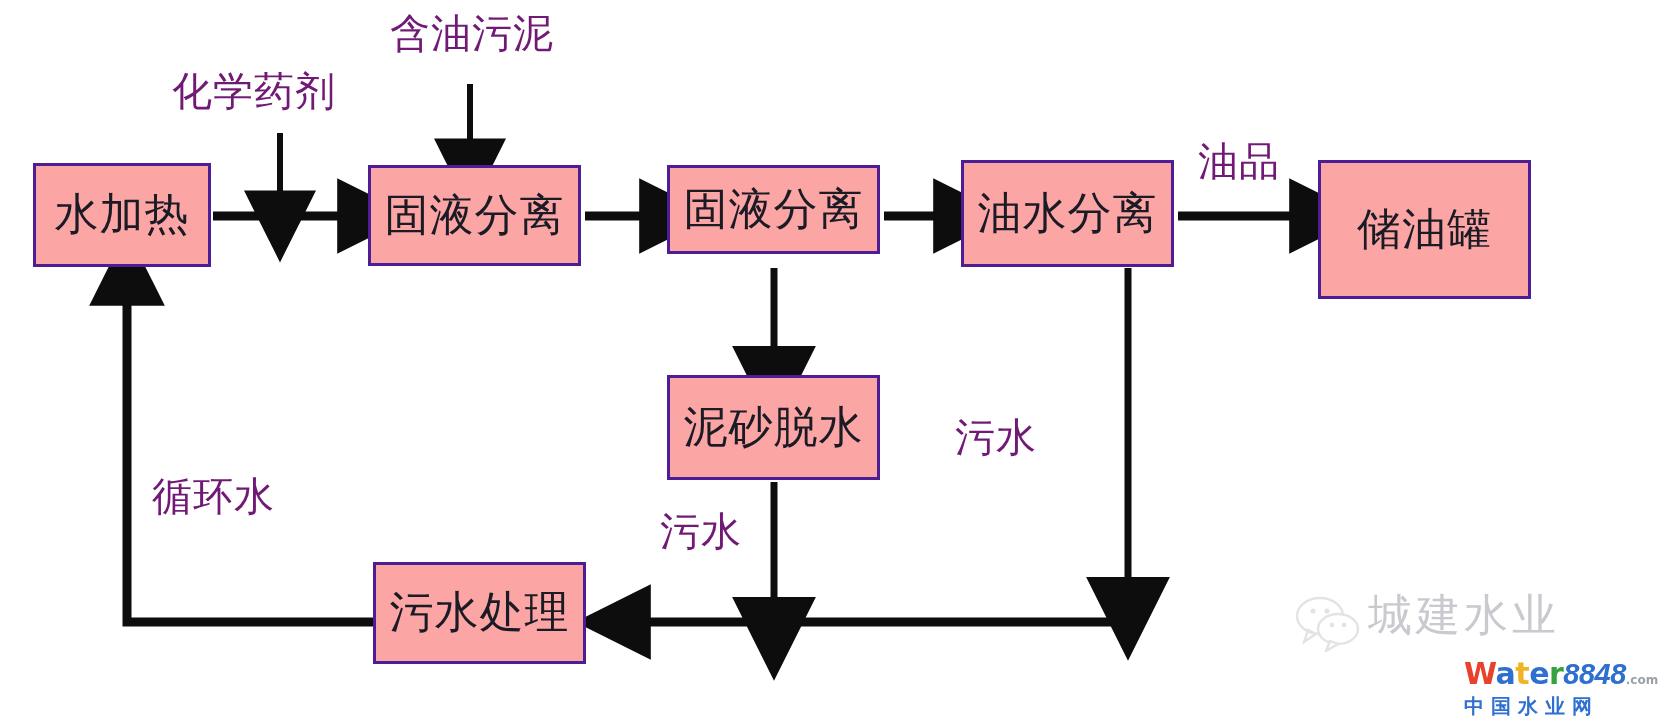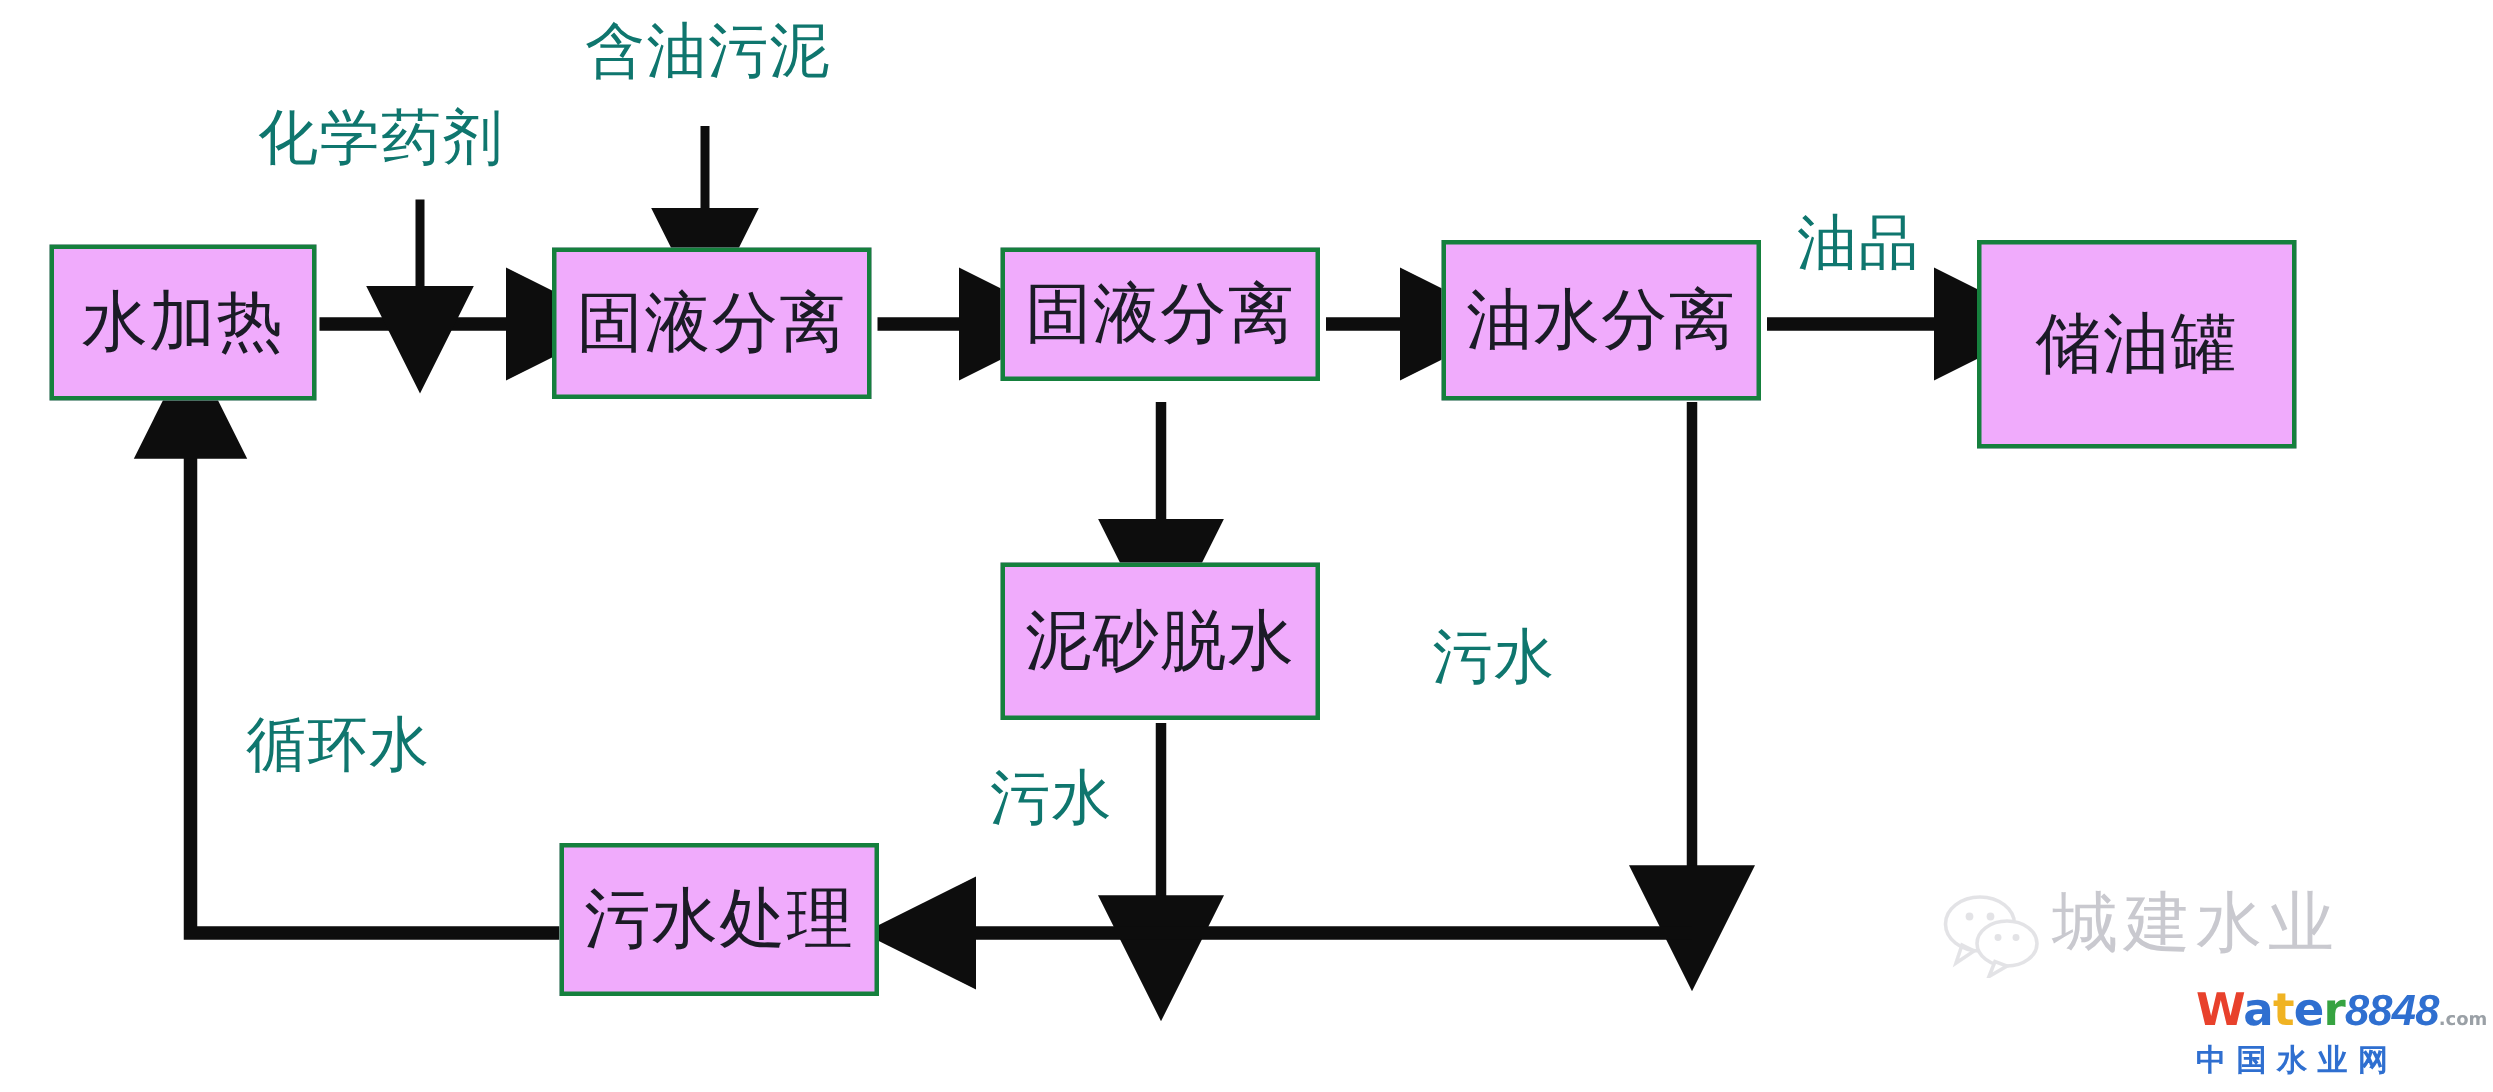--- a/index.html
+++ b/index.html
@@ -18,39 +18,39 @@
   #flow-svg {
     position: absolute;
     left: 0;
     top: 0;
     width: 1662px;
     height: 728px;
   }
   .node {
     position: absolute;
     box-sizing: border-box;
-    border: 3px solid #15803d;
-    background: #f0abfc;
+    border: 3px solid #4c1d95;
+    background: #fca5a5;
     display: flex;
     align-items: center;
     justify-content: center;
     color: #1a1a22;
     letter-spacing: 1px;
     white-space: nowrap;
   }
   .node-label {
     font-size: 44px;
     line-height: 1;
     color: #1b1b26;
   }
   .edge-label {
     position: absolute;
     font-size: 40px;
     line-height: 1;
-    color: #0f766e;
+    color: #701a75;
     white-space: nowrap;
     letter-spacing: 1px;
   }
   
   #watermark {
     position: absolute;
     left: 1294px;
     top: 586px;
     width: 360px;
     height: 138px;
@@ -183,21 +183,21 @@
   <div class="edge-label" style="left:172px; top:72px;">化学药剂</div>
 
   <div class="edge-label" style="left:390px; top:14px;">含油污泥</div>
 
   <div class="edge-label" style="left:1198px; top:142px;">油品</div>
 
   <div class="edge-label" style="left:955px; top:418px;">污水</div>
 
   <div class="edge-label" style="left:660px; top:512px;">污水</div>
 
-  <div class="edge-label" style="left:164px; top:477px;">循环水</div>
+  <div class="edge-label" style="left:152px; top:477px;">循环水</div>
 
   <div id="watermark">
 
     <svg id="wm-wechat" viewBox="0 0 70 58">
       <ellipse cx="26" cy="22" rx="23" ry="18" fill="none" stroke="#c9c9cf" stroke-width="2.4"></ellipse>
       <path d="M14,36 L10,48 L22,40 Z" fill="none" stroke="#c9c9cf" stroke-width="2.4"></path>
       <circle cx="19" cy="17" r="2.6" fill="#c9c9cf"></circle>
       <circle cx="33" cy="17" r="2.6" fill="#c9c9cf"></circle>
       <ellipse cx="44" cy="35" rx="20" ry="15" fill="#ffffff" stroke="#c9c9cf" stroke-width="2.4"></ellipse>
       <path d="M36,47 L32,57 L44,50 Z" fill="#ffffff" stroke="#c9c9cf" stroke-width="2.4"></path>

